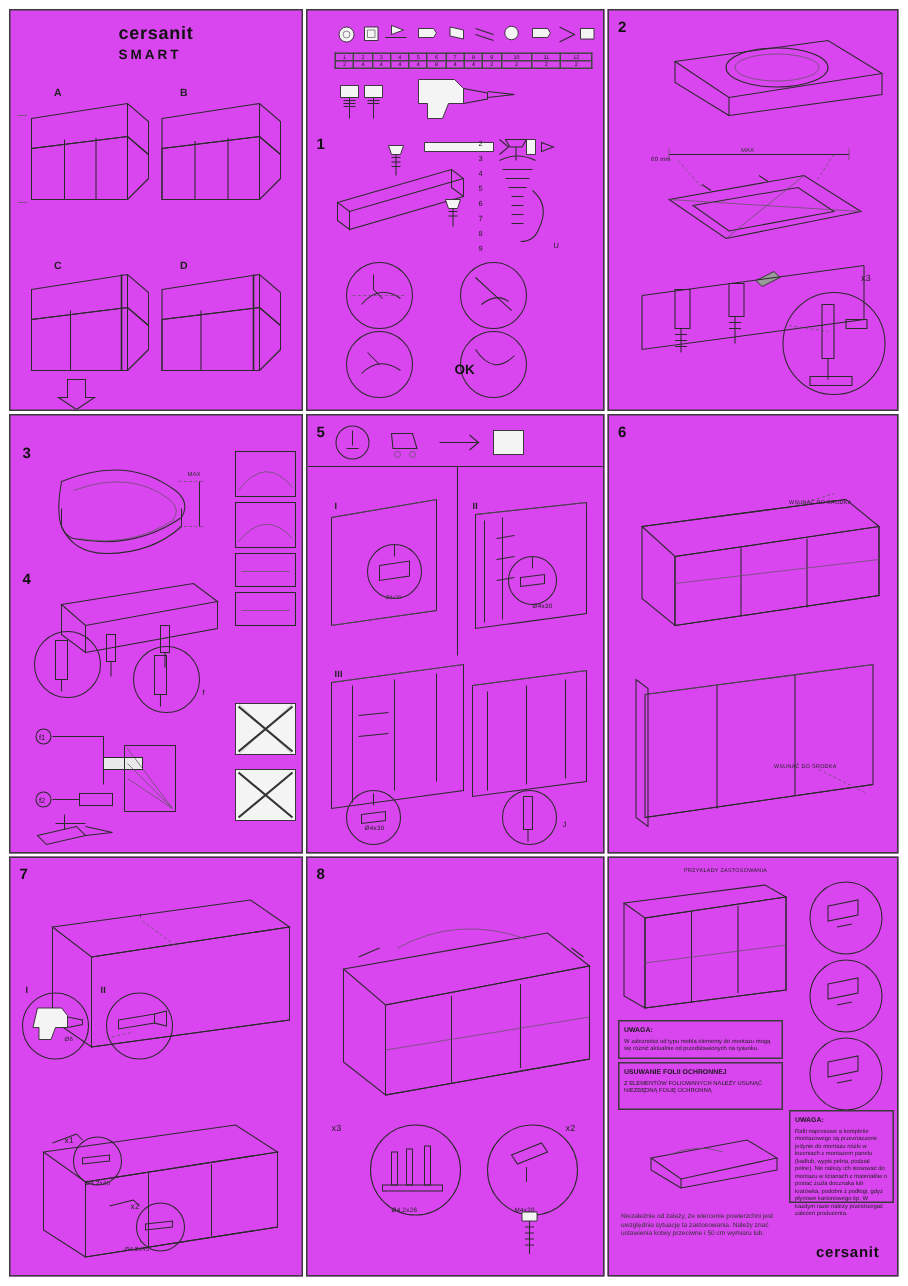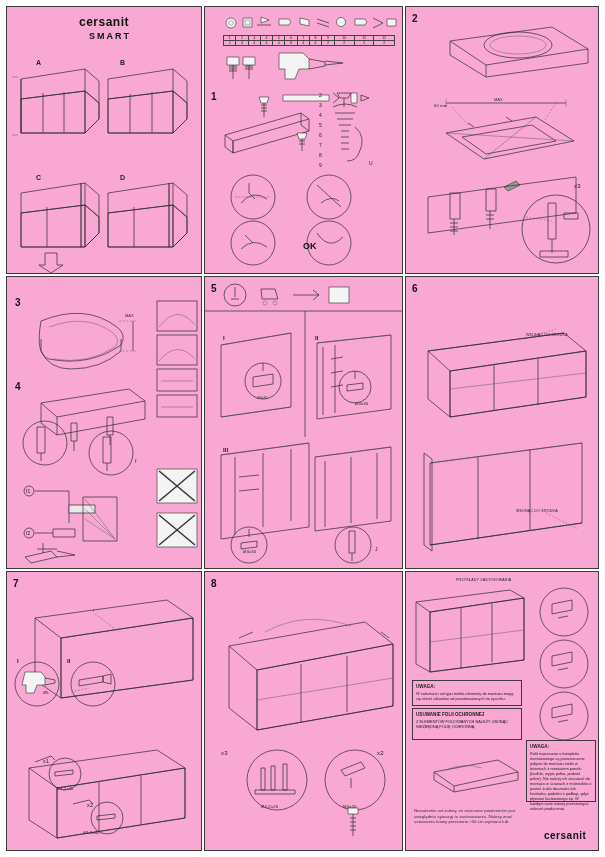--- a/index.html
+++ b/index.html
@@ -1,19 +1,19 @@
 <!DOCTYPE html>
 <html><head>
 <meta charset="utf-8">
 <style>
   html,body{margin:0;padding:0;background:#ffffff;}
   body{width:605px;height:857px;font-family:"Liberation Sans",sans-serif;color:#1a1a1a;}
   .sheet{position:relative;width:605px;height:857px;box-sizing:border-box;padding:6px;}
   .grid{position:relative;width:593px;height:845px;}
-  .panel{position:absolute;border:1px solid #3b3b3b;box-sizing:border-box;background:#f9a8d4;overflow:hidden;}
+  .panel{position:absolute;border:1px solid #3b3b3b;box-sizing:border-box;background:#d946ef;overflow:hidden;}
   .pnum{position:absolute;font-size:10px;font-weight:bold;color:#111;}
   .lbl{position:absolute;font-size:6px;color:#222;letter-spacing:.2px;}
   .lbl.b{font-weight:bold;}
   .tiny{position:absolute;font-size:4.4px;color:#333;line-height:1.25;}
   .brand{position:absolute;font-size:12px;font-weight:bold;letter-spacing:.5px;color:#111;}
   .brandsub{position:absolute;font-size:9px;font-weight:bold;letter-spacing:2px;color:#111;}
   svg{display:block;}
   .st{fill:none;stroke:#2b2b2b;stroke-width:.7;}
   .st2{fill:none;stroke:#2b2b2b;stroke-width:1.1;}
   .thin{fill:none;stroke:#555;stroke-width:.45;}
@@ -29,21 +29,21 @@
   .notetxt{font-size:3.9px;line-height:1.3;color:#222;}
 </style>
 </head>
 <body>
 
 <div class="sheet">
 <div class="grid">
 
   <div class="panel" style="left:0;top:0;width:196px;height:268px;">
     <div class="brand" style="left:72px;top:8px;">cersanit</div>
-    <div class="brandsub" style="left:82px;top:24px;">SMART</div>
+    <div class="brandsub" style="left:72px;top:24px;">SMART</div>
     <div class="lbl b" style="left:29px;top:52px;font-size:7px;">A</div>
     <div class="lbl b" style="left:113px;top:52px;font-size:7px;">B</div>
     <div class="lbl b" style="left:29px;top:167px;font-size:7px;">C</div>
     <div class="lbl b" style="left:113px;top:167px;font-size:7px;">D</div>
     <svg width="196" height="268" style="position:absolute;left:0;top:0;">
 
       <g>
         <path class="st" d="M14 72 L78 62 L92 74 L92 112 L78 126 L14 126 Z"></path>
         <path class="st" d="M14 72 L14 126"></path>
         <path class="st" d="M14 92 L78 84 L92 96"></path>

